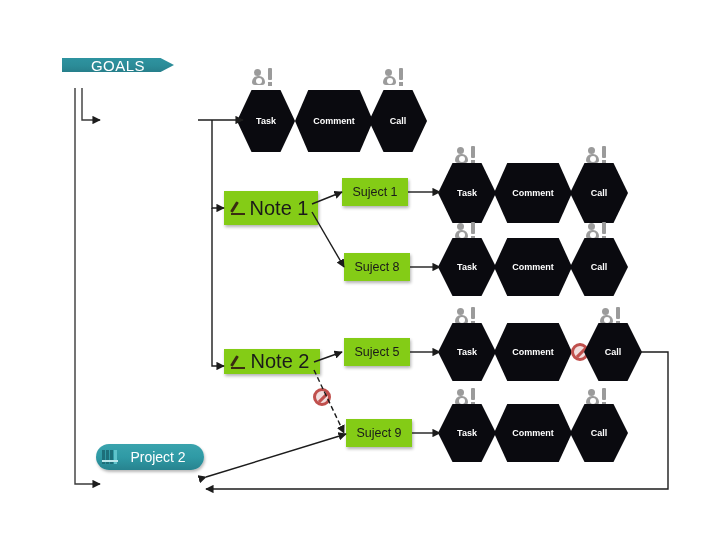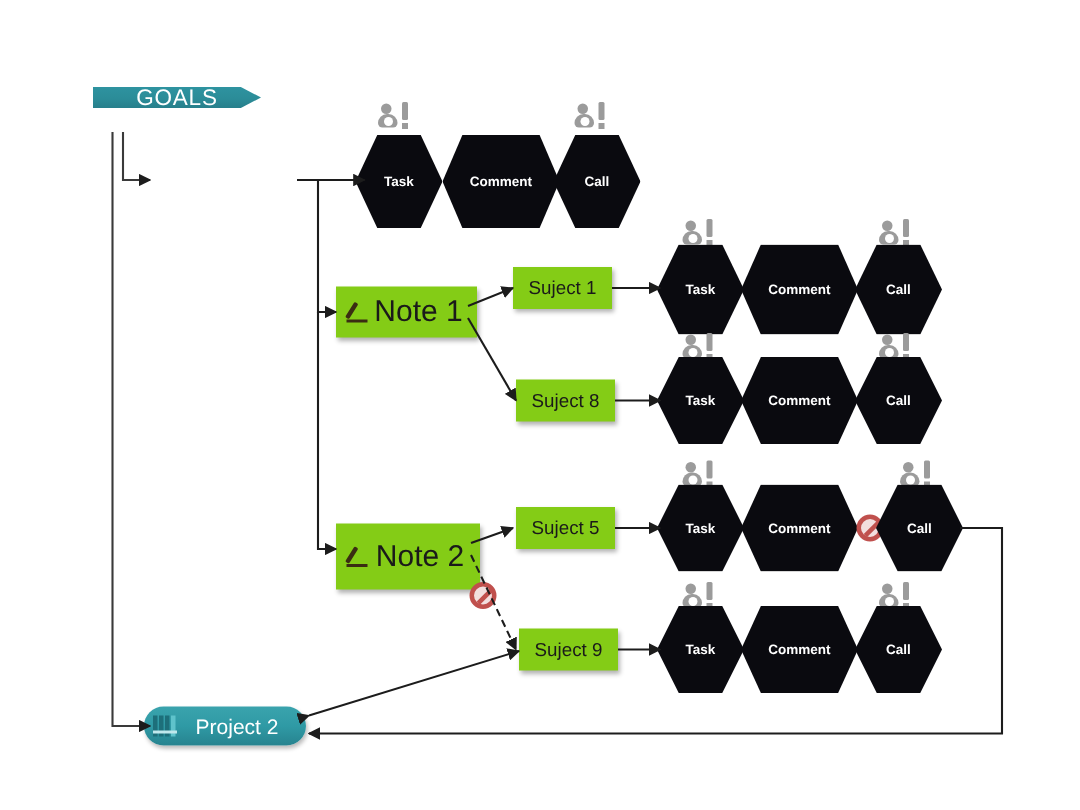--- a/index.html
+++ b/index.html
@@ -259,40 +259,40 @@
       <path d="M 640 352 L 668 352 L 668 489 L 206 489" marker-end="url(#arrow)"></path>
     </g>
   </svg>
 
   <div class="goals" style="left:62px; top:58px; width:112px; height:14px;
        clip-path: polygon(0% 0%, 88% 0%, 100% 50%, 88% 100%, 0% 100%);">
     <span>GOALS</span>
   </div>
 
 
-  <div class="project" style="left:96px; top:471px; width:102px; height:26px;">
+  <div class="project" style="left:96px; top:444px; width:102px; height:26px;">
     <span class="server-icon">
       <i></i>
         <i></i>
         <i></i>
         <i></i>
         <u></u>
     </span>
     <span class="proj-label">Project 2</span>
   </div>
 
   <div class="obox note-box" style="left:224px; top:191px; width:88px; height:34px;">
     <span class="pencil">
         <span class="nib"></span>
         <span class="bar"></span>
       </span>
     <span class="note-label">Note 1</span>
   </div>
 
-  <div class="obox note-box" style="left:224px; top:349px; width:90px; height:44px;">
+  <div class="obox note-box" style="left:224px; top:349px; width:90px; height:25px;">
     <span class="pencil">
         <span class="nib"></span>
         <span class="bar"></span>
       </span>
     <span class="note-label">Note 2</span>
   </div>
 
   <div class="obox subj-box" style="left:342px; top:178px; width:66px; height:28px;">
     <span>Suject 1</span>
   </div>

